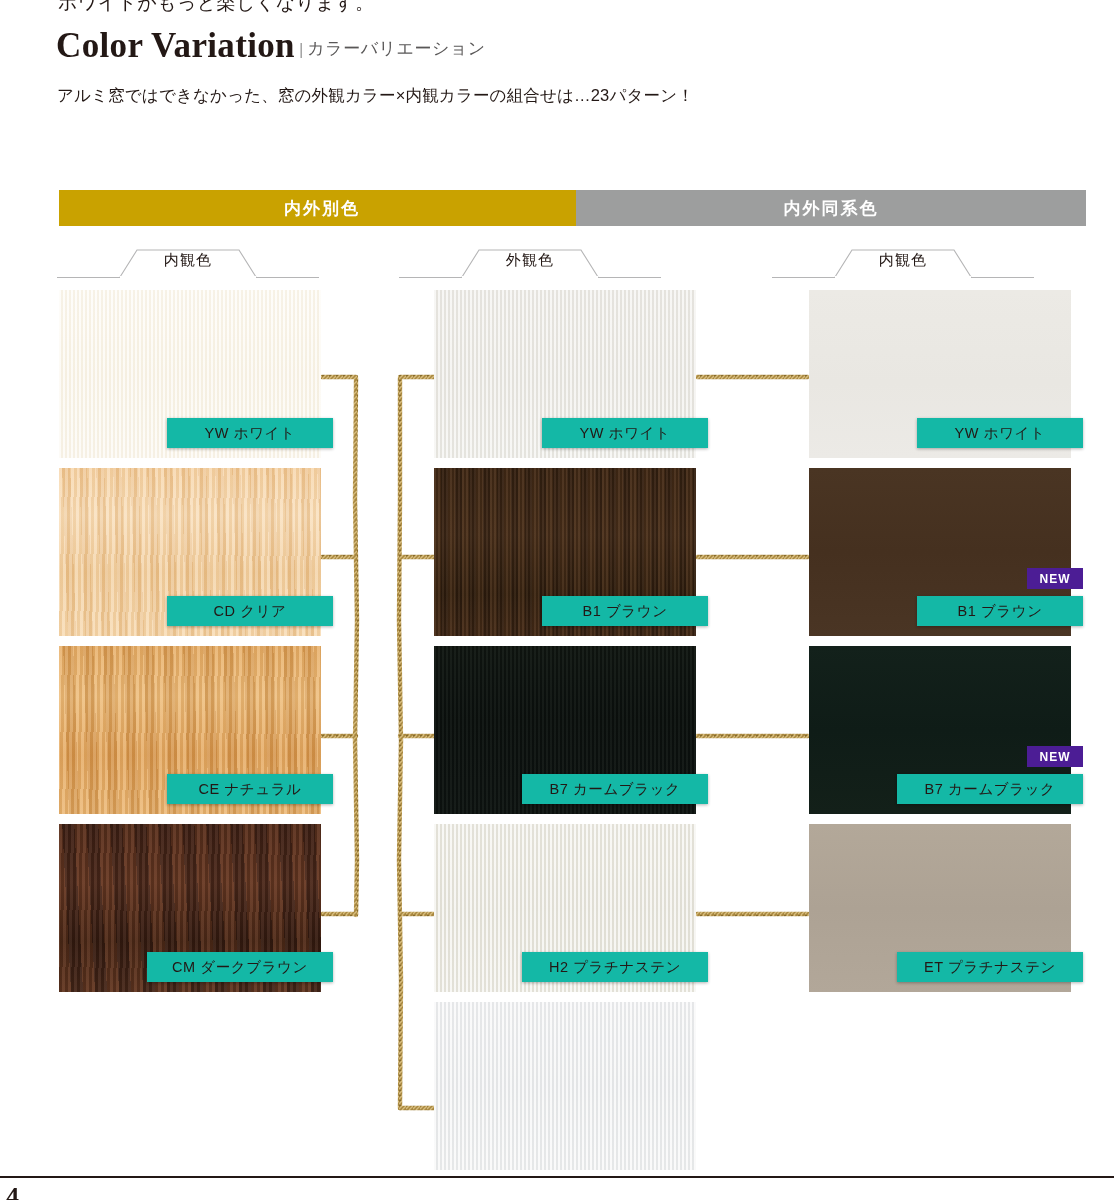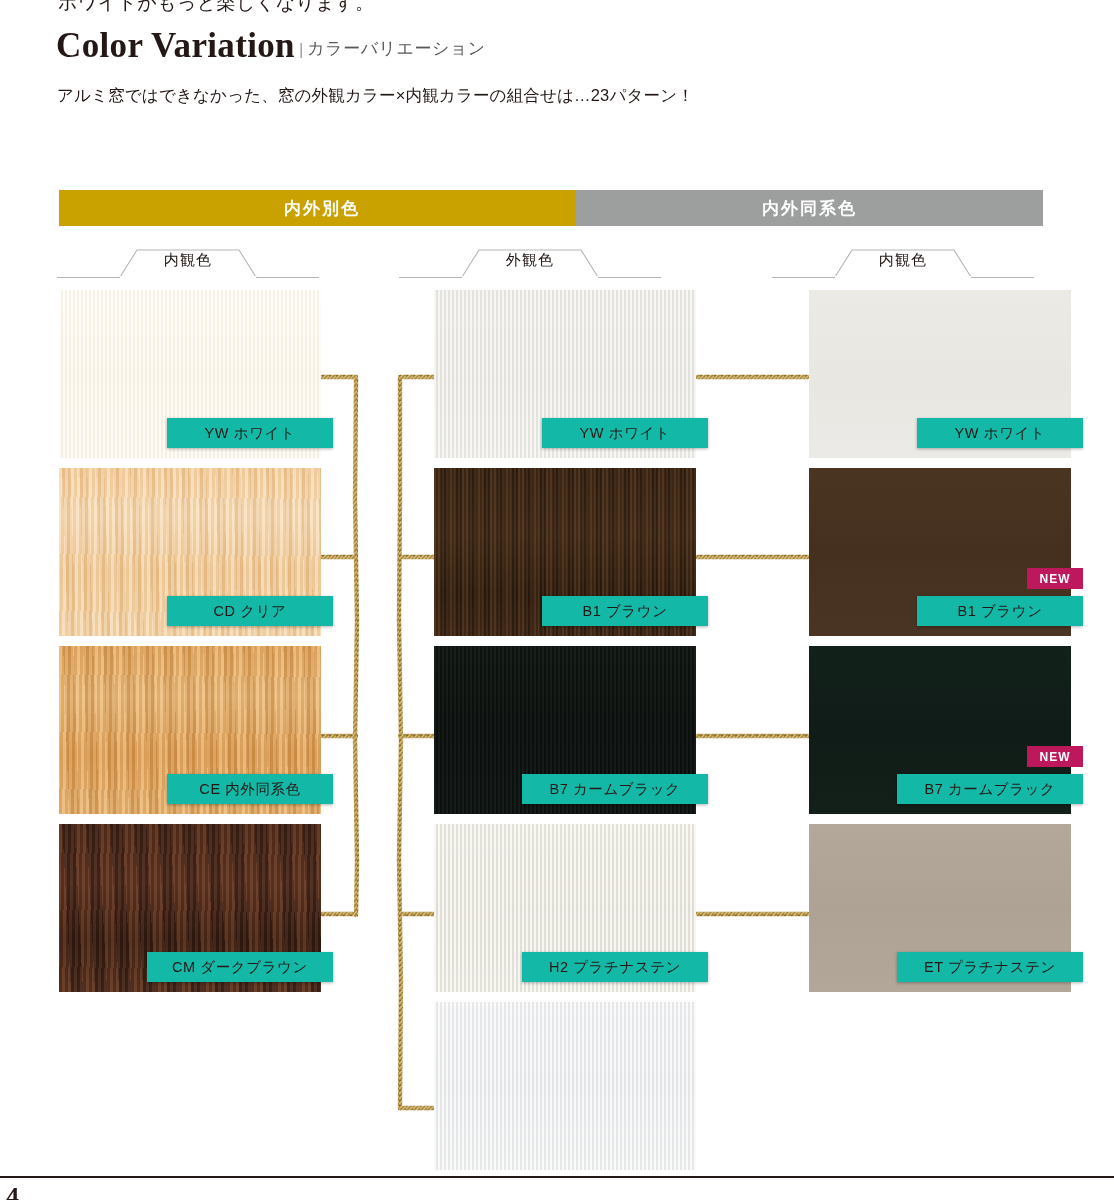--- a/index.html
+++ b/index.html
@@ -70,21 +70,21 @@
     height: 36px;
     display: flex;
     align-items: center;
     justify-content: center;
     color: #ffffff;
     font-size: 17px;
     font-weight: bold;
     letter-spacing: 0.12em;
   }
   #ribbon-diff { left: 59px;  top: 190px; width: 526px; background: #c9a200; }
-  #ribbon-same { left: 576px; top: 190px; width: 467px; background: #9d9e9e; }
+  #ribbon-same { left: 576px; top: 190px; width: 510px; background: #9d9e9e; }
 
   
   .col-tab {
     position: absolute;
     width: 262px;
     height: 30px;
   }
   .col-tab .line {
     position: absolute;
     left: 0; right: 0; bottom: 0;
@@ -142,21 +142,21 @@
     padding: 0 10px;
   }
   .swatch-label.wide { min-width: 186px; }
 
   .new-badge {
     position: absolute;
     right: -12px;
     bottom: 47px;
     width: 56px;
     height: 21px;
-    background: #be185d;
+    background: #4c1d95;
     color: #ffffff;
     font-size: 12px;
     font-weight: bold;
     letter-spacing: 0.08em;
     display: flex;
     align-items: center;
     justify-content: center;
   }
 
   
@@ -348,21 +348,21 @@
 <div class="swatch col-a row-1">
   <div class="fill fill-yw-inner"></div>
   <div class="swatch-label">YW ホワイト</div>
 </div>
 <div class="swatch col-a row-2">
   <div class="fill fill-cd"></div>
   <div class="swatch-label">CD クリア</div>
 </div>
 <div class="swatch col-a row-3">
   <div class="fill fill-ce"></div>
-  <div class="swatch-label">CE 内外同系色</div>
+  <div class="swatch-label">CE ナチュラル</div>
 </div>
 <div class="swatch col-a row-4">
   <div class="fill fill-cm"></div>
   <div class="swatch-label wide">CM ダークブラウン</div>
 </div>
 
 <div class="swatch col-b row-1">
   <div class="fill fill-yw-outer"></div>
   <div class="swatch-label">YW ホワイト</div>
 </div>

